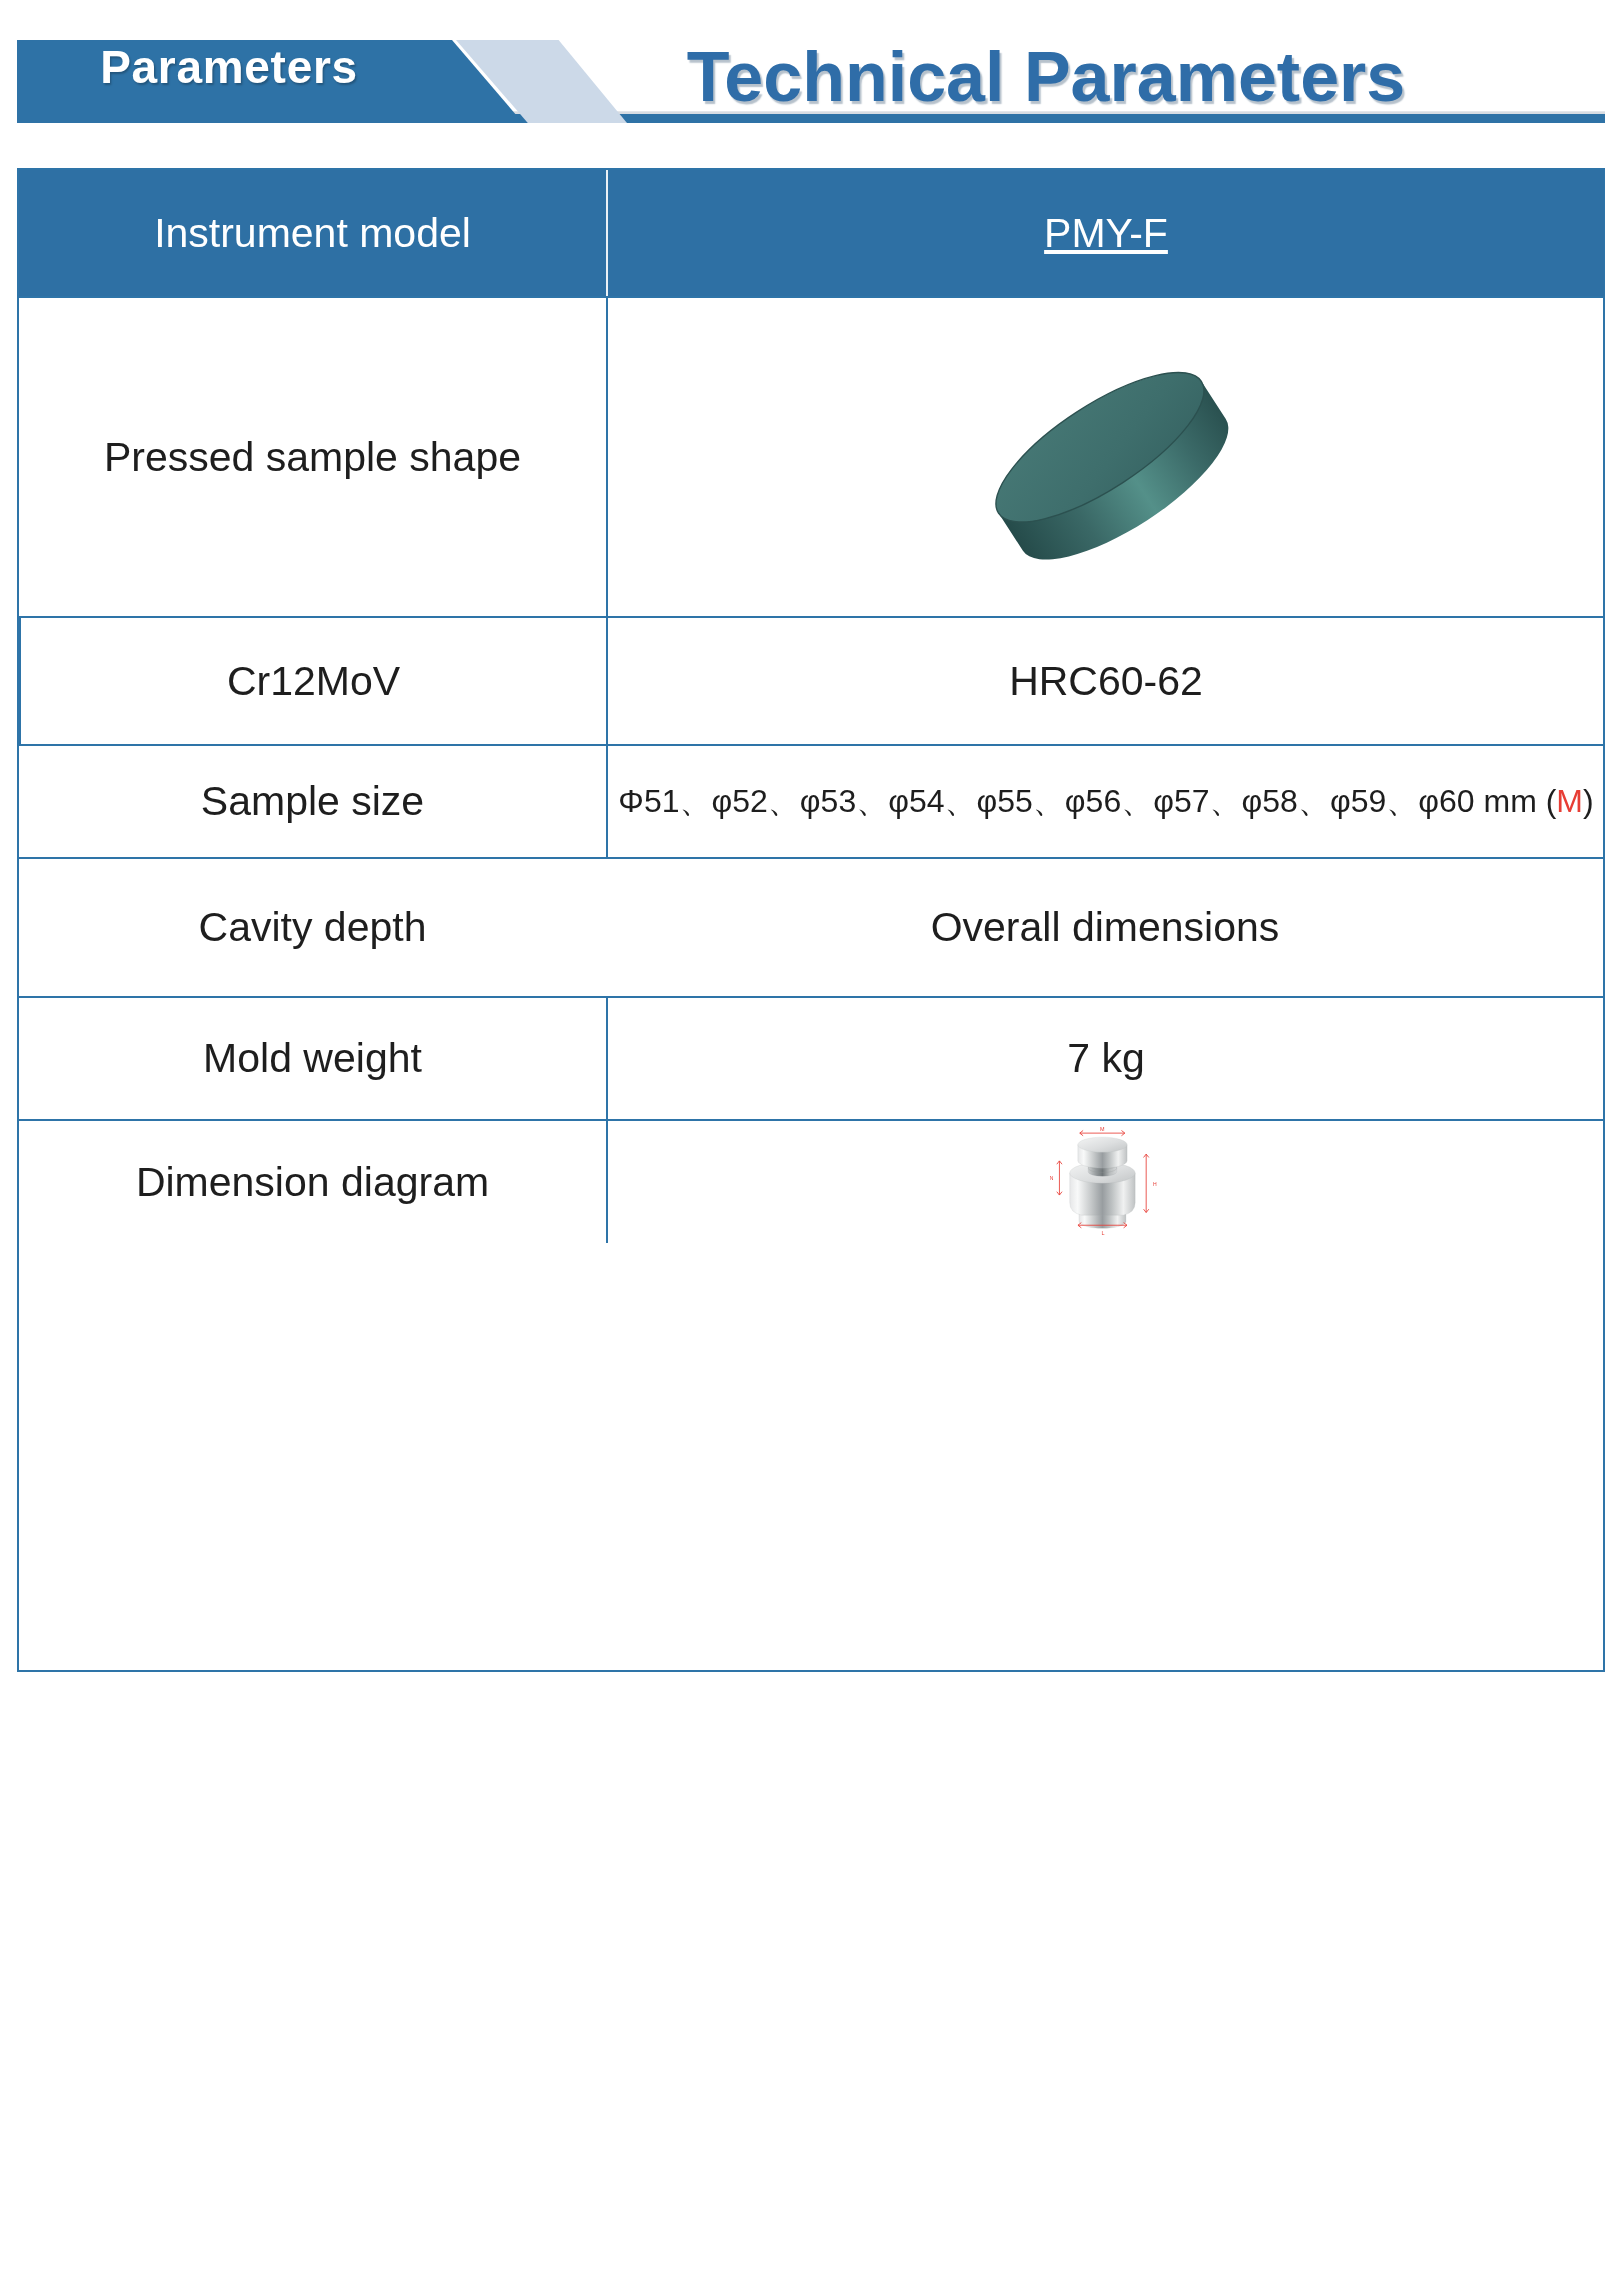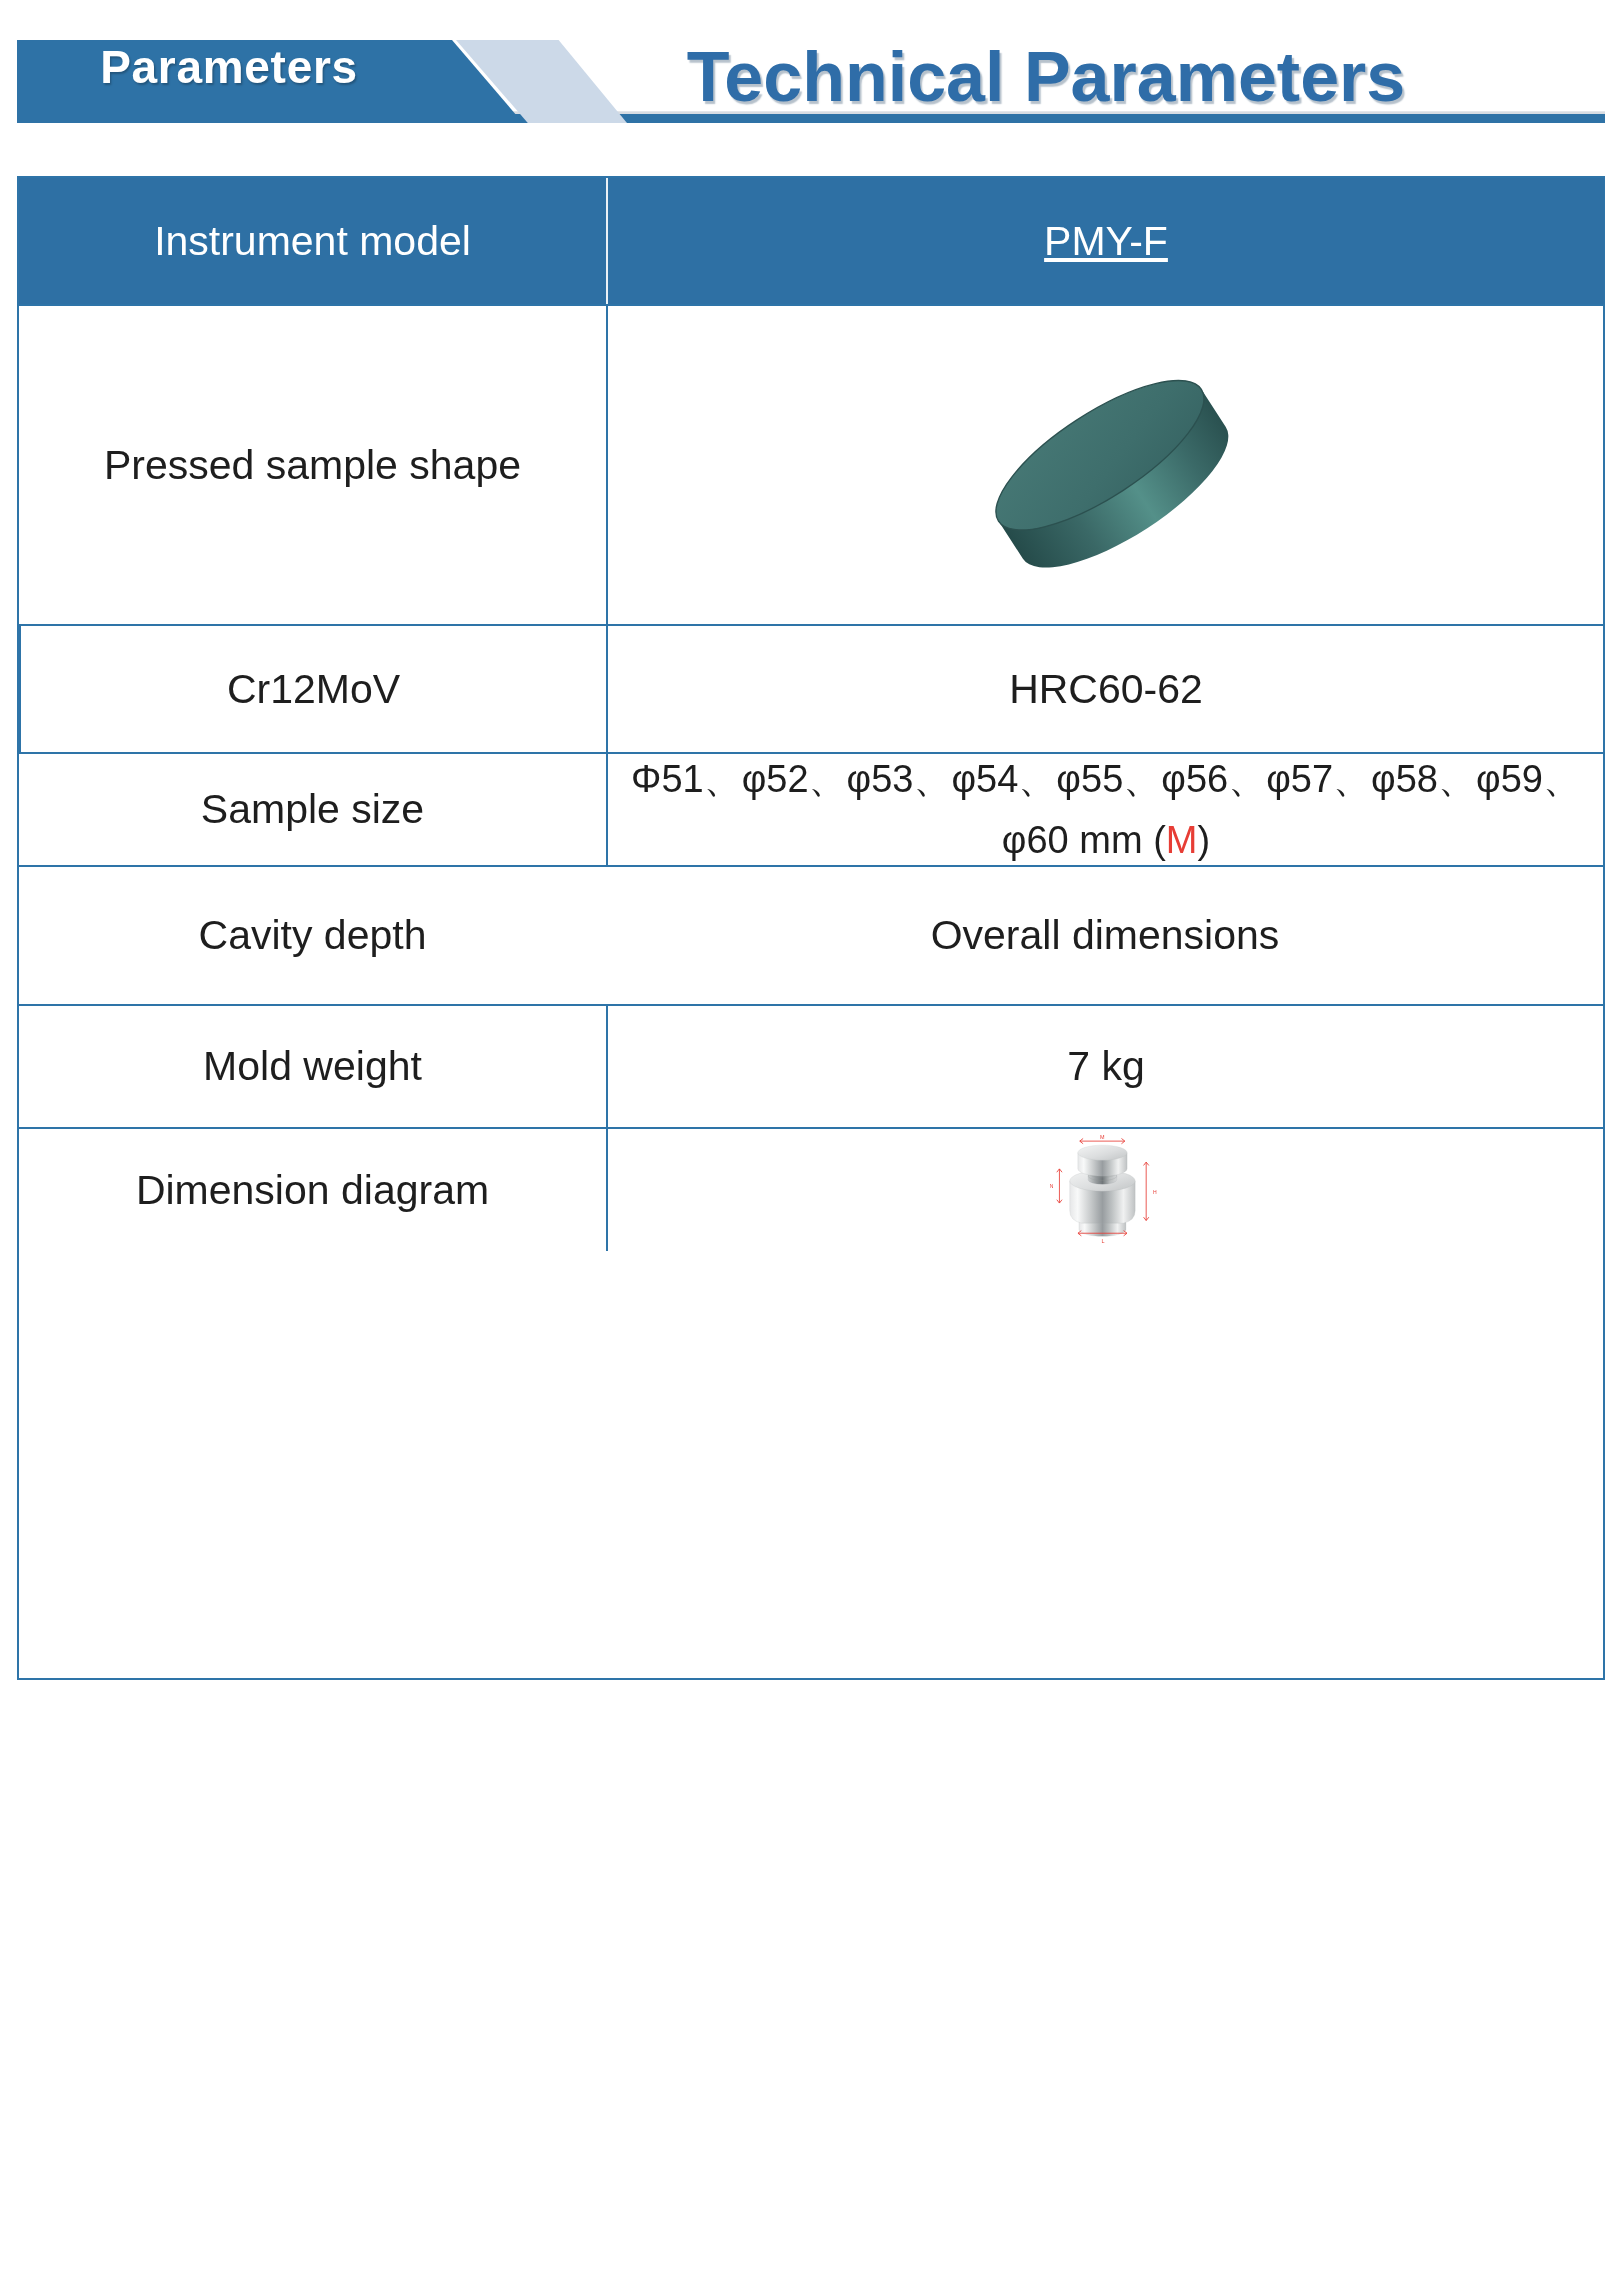--- a/index.html
+++ b/index.html
@@ -29,37 +29,37 @@
     clip-path:polygon(0 0, 60% 0, 100% 100%, 42% 100%);
   }
   .page-title {
     position:absolute; left:533px; top:42px; width:1026px; text-align:center;
     font-size:70px; font-weight:700; color:#2f6da8; line-height:1;
     text-shadow:2.1px 2.7px 1.4px #b6c1cb; letter-spacing:0px;
   }
 
   
   .spec-table {
-    position:absolute; left:17px; top:176px; width:1588px; height:1504px;
+    position:absolute; left:17px; top:168px; width:1588px; height:1504px;
     border:2.1px solid #2e74a8; background:#ffffff;
     display:grid;
     grid-template-columns:587px 998px;
     grid-template-rows:126px 320px 128px 113px 139px 123px 124px 127px 888px;
   }
   .cell {
     display:flex; align-items:center; justify-content:center;
     font-size:41px; font-weight:400; color:#1e1e1e; text-align:center;
     position:relative;
   }
   .cell.value { border-left:2.1px solid #2e74a8; }
   .row-divider { border-top:2.7px solid #2e74a8; }
   .head { background:#2e70a4; color:#ffffff; }
   .head.value { border-left:2.1px solid rgba(255,255,255,0.9);text-decoration:underline; }
 
-  .multiline { flex-direction:column; font-size:38px; line-height:1.6; padding:0 4.1px; }
+  .multiline { flex-direction:row; font-size:32px; line-height:1.6; padding:0 4.1px; }
   .red { color:#e73d35; }
 
   .fig { position:absolute; inset:0; width:100%; height:100%; }
   .svgtext { font-family:"Liberation Sans","DejaVu Sans",sans-serif; }
 </style>
 </head>
 <body>
 
 <header class="banner">
   <div class="banner-strip"></div>

